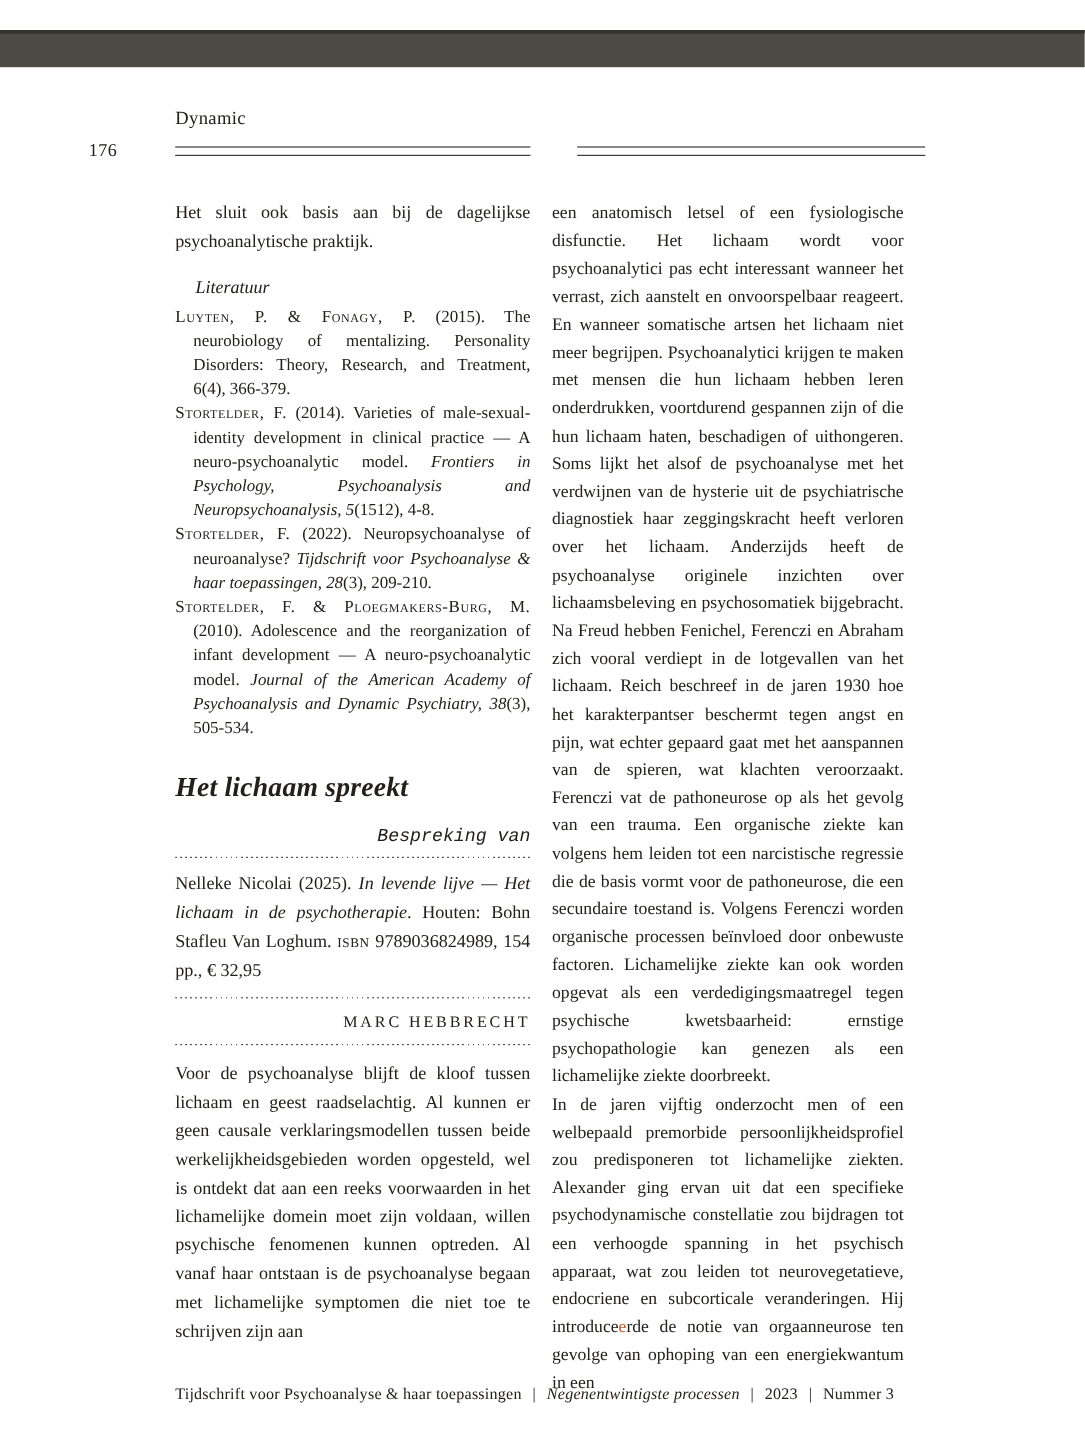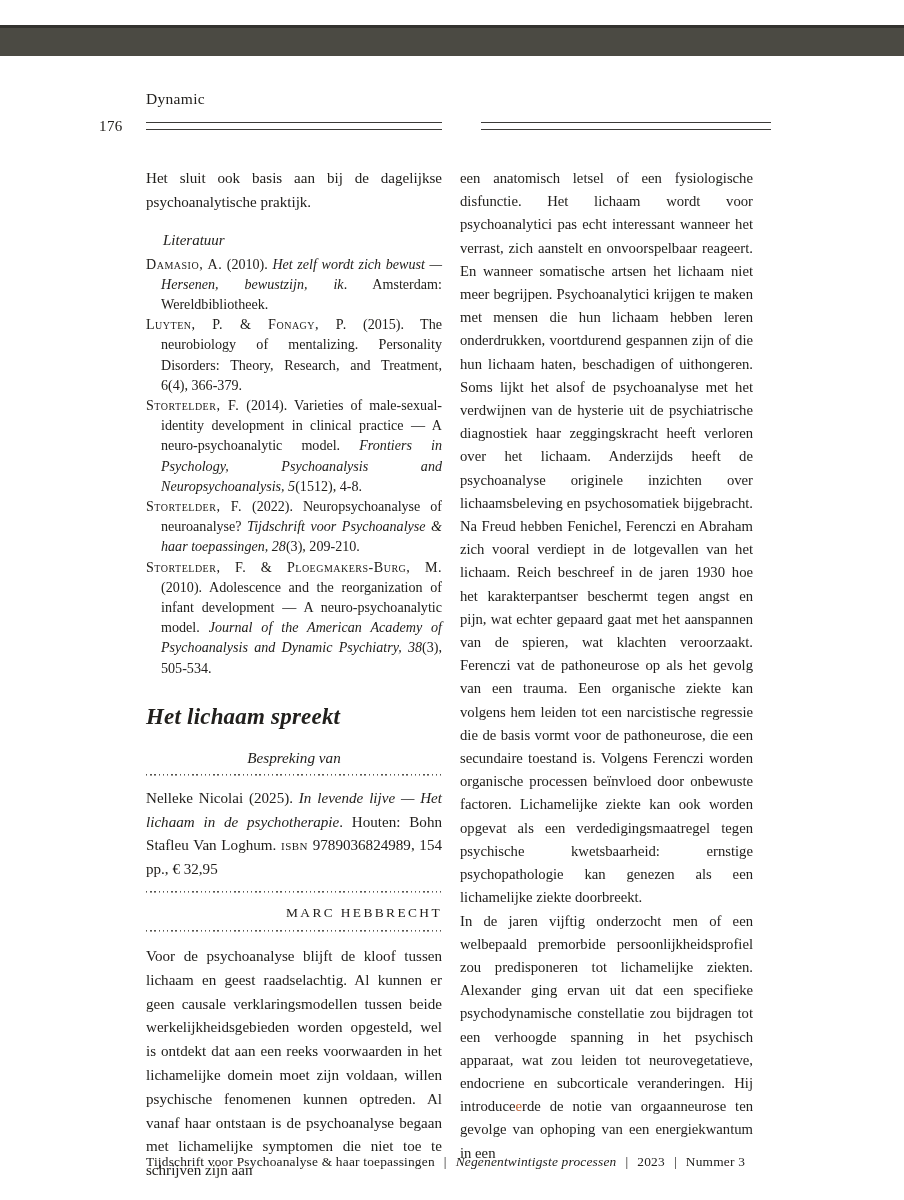--- a/index.html
+++ b/index.html
@@ -12,21 +12,21 @@
   .screen { position:relative; width:904px; height:1200px; background:#ffffff; overflow:hidden; }
 
   
   .scan-band {
     position:absolute; left:0; top:25px; width:904px; height:31px;
     background:var(--band,#4b4a43);
     border-top:3px solid #33322e;
   }
 
   .page-number {
-    position:absolute; left:99px; top:118px;
+    position:absolute; left:74px; top:118px;
     font-size:15px; letter-spacing:0.4px;
   }
   .running-head {
     position:absolute; left:146px; top:90px;
     font-size:15.5px; letter-spacing:0.3px;
   }
   .rule {
     position:absolute; top:122px; height:8px;
     border-top:1.5px solid var(--rule,#3b3a37);
     border-bottom:1.5px solid var(--rule,#3b3a37);
@@ -55,21 +55,21 @@
     font-size:14.1px; line-height:20.2px;
     padding-left:15px; text-indent:-15px;
     text-align:justify;
   }
 
   .article-title {
     font-style:italic; font-weight:700; font-size:23px; line-height:28px;
     margin-top:25px; margin-bottom:17px; letter-spacing:0.2px;
     text-align:left;
   }
-  .review-label { font-style:italic; font-size:15.2px; line-height:20px; margin-bottom:6px; text-align:center; }
+  .review-label { font-style:italic; font-size:15.2px; line-height:20px; margin-bottom:6px; text-align:right;font-family:Liberation Mono, monospace; }
 
   .dotted {
     height:2px; margin-bottom:11px;
     background-image:repeating-linear-gradient(to right, var(--dot,#55534e) 0 1.5px, transparent 1.5px 4.2px);
     background-size:100% 1.6px; background-repeat:no-repeat; background-position:0 bottom;
   }
 
   .book-info { font-size:15.1px; line-height:23.8px; margin-bottom:9px; }
   .reviewer {
     font-size:13.4px; letter-spacing:2.4px; line-height:18px;
@@ -98,21 +98,20 @@
   <div class="running-head">Dynamic</div>
   <div class="rule rule-left"></div>
   <div class="rule rule-right"></div>
 
   <div class="col col-left" lang="nl">
     <p class="body-par intro-par">Het sluit ook basis aan bij de dagelijkse psychoanalytische praktijk.</p>
 
     <p class="lit-heading">Literatuur</p>
 
     <div>
-      <p class="ref"><span class="seg-sc">Damasio, A.</span><span> (2010). </span><span class="seg-i">Het zelf wordt zich bewust — Hersenen, bewustzijn, ik</span><span>. Amsterdam: Wereldbibliotheek.</span></p>
       <p class="ref"><span class="seg-sc">Luyten, P. &amp; Fonagy, P.</span><span> (2015). The neurobiology of mentalizing. Personality Disorders: Theory, Research, and Treatment, 6(4), 366-379.</span></p>
       <p class="ref"><span class="seg-sc">Stortelder, F.</span><span> (2014). Varieties of male-sexual-identity development in clinical practice — A neuro-psychoanalytic model. </span><span class="seg-i">Frontiers in Psychology, Psychoanalysis and Neuropsychoanalysis, 5</span><span>(1512), 4-8.</span></p>
       <p class="ref"><span class="seg-sc">Stortelder, F.</span><span> (2022). Neuropsychoanalyse of neuroanalyse? </span><span class="seg-i">Tijdschrift voor Psychoanalyse &amp; haar toepassingen, 28</span><span>(3), 209-210.</span></p>
       <p class="ref"><span class="seg-sc">Stortelder, F. &amp; Ploegmakers-Burg, M.</span><span> (2010). Adolescence and the reorganization of infant development — A neuro-psychoanalytic model. </span><span class="seg-i">Journal of the American Academy of Psychoanalysis and Dynamic Psychiatry, 38</span><span>(3), 505-534.</span></p>
     </div>
 
     <h1 class="article-title">Het lichaam spreekt</h1>
 
     <p class="review-label">Bespreking van</p>
     <div class="dotted"></div>

